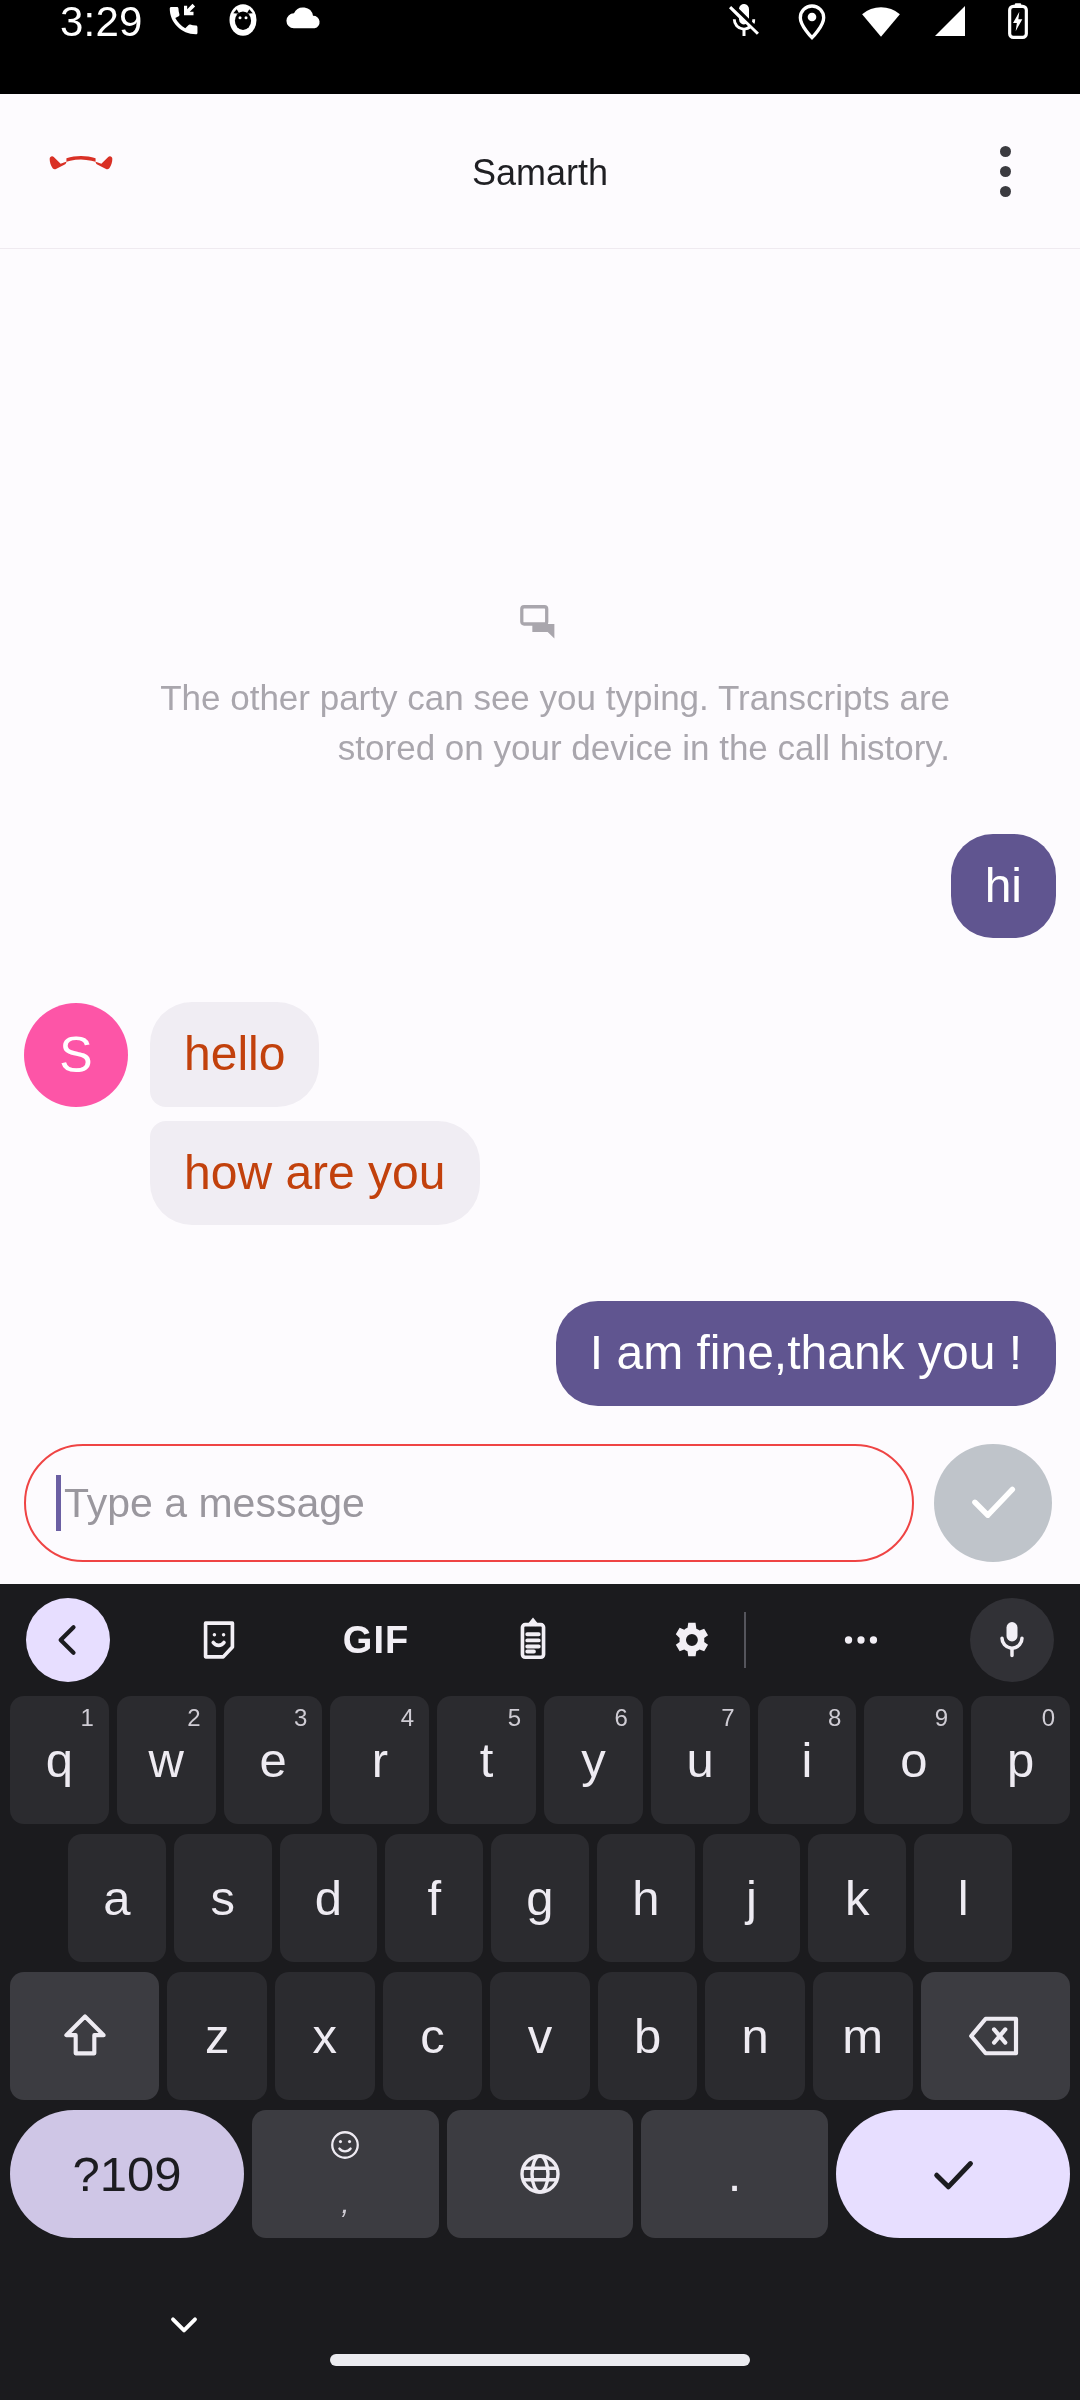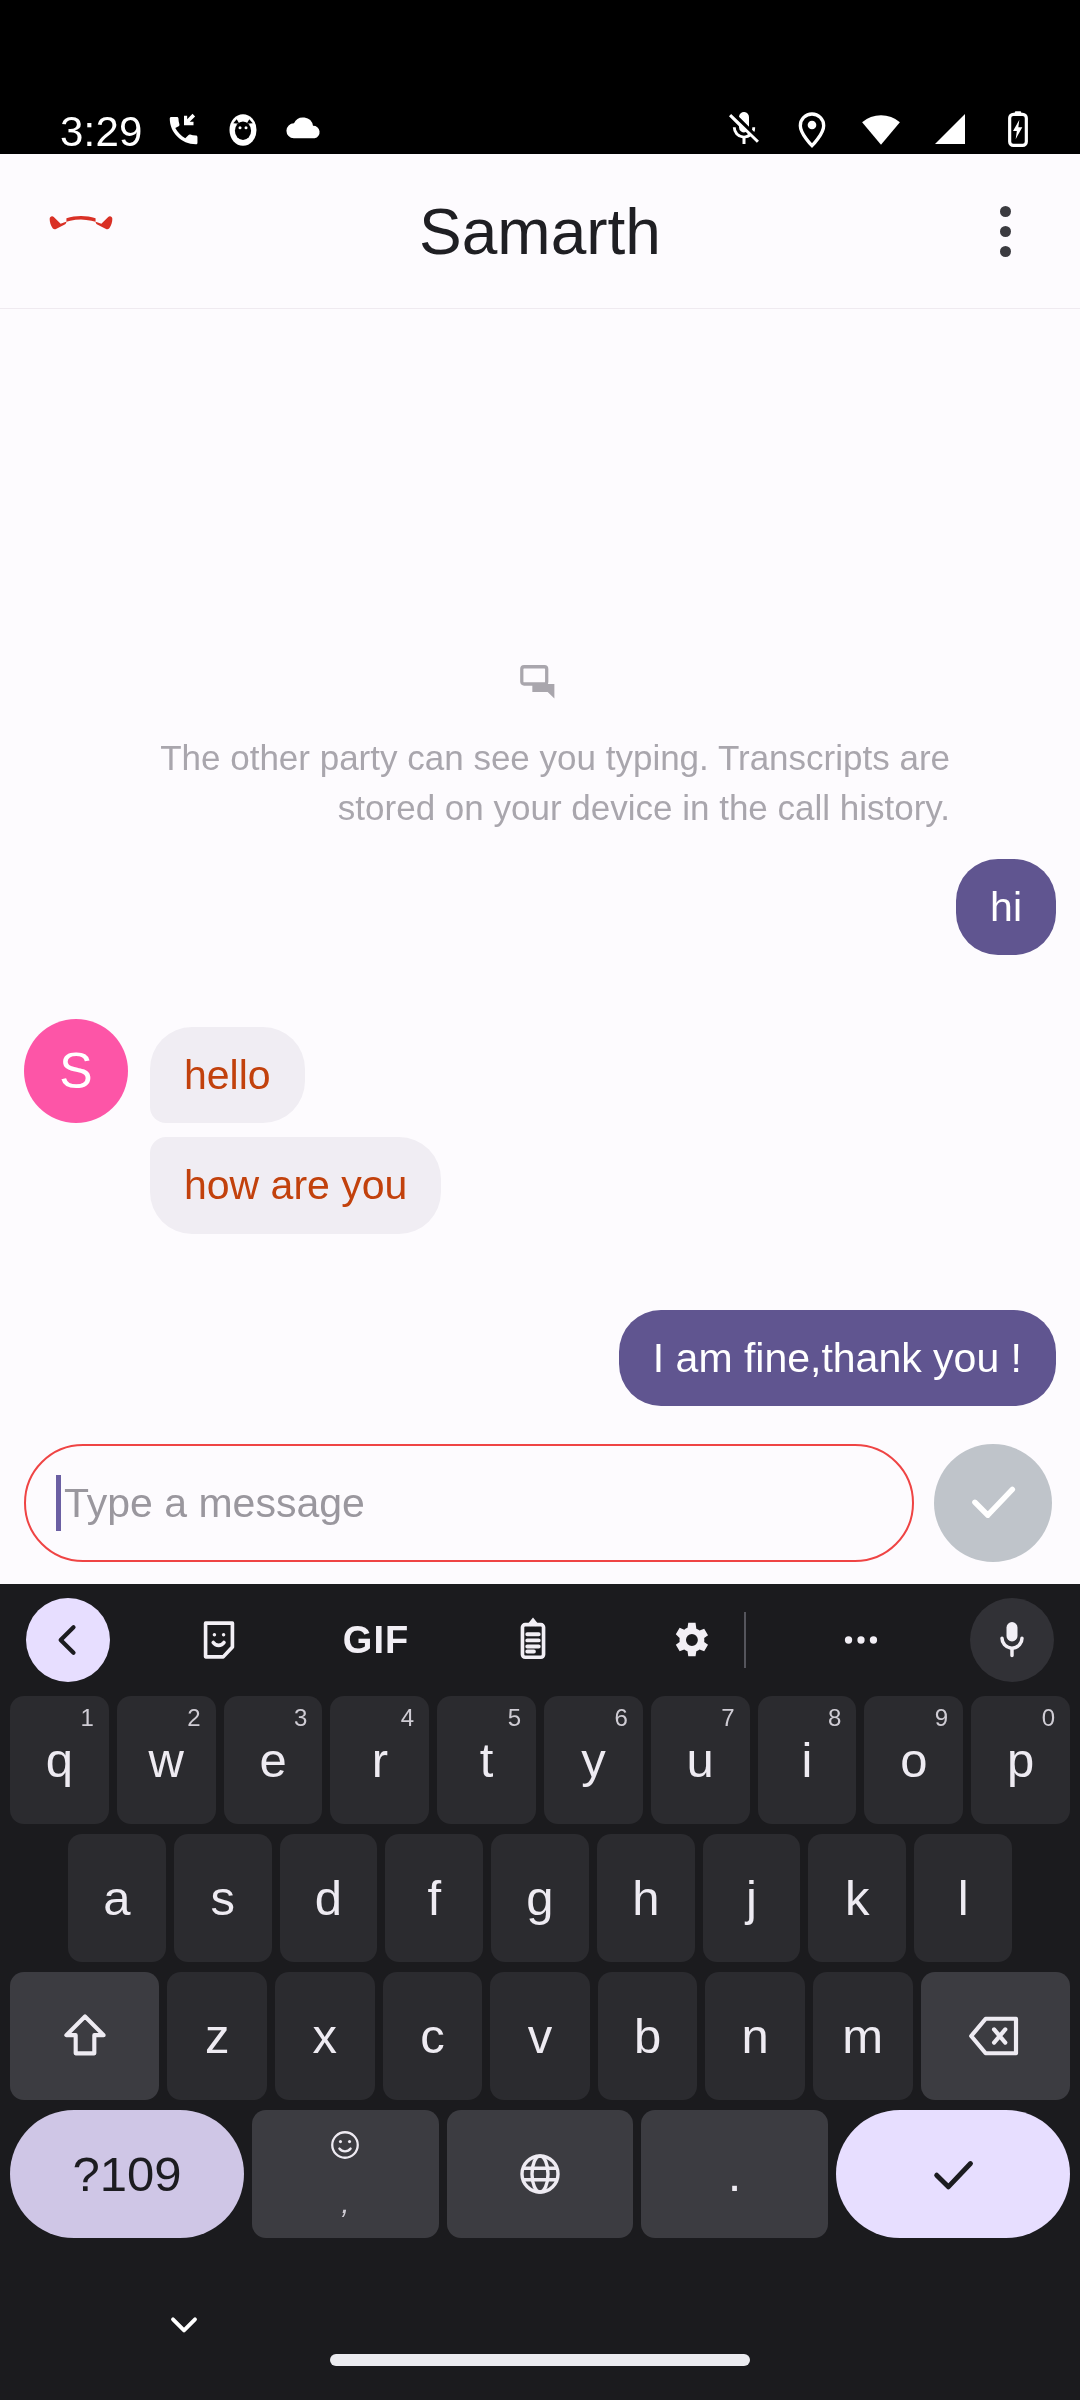--- a/index.html
+++ b/index.html
@@ -16,24 +16,24 @@
     position: relative;
     width: 1080px;
     height: 2400px;
     background: #fdfbfe;
     display: flex;
     flex-direction: column;
   }
 
   
   .status-bar {
-    height: 154px;
+    height: 94px;
     background: #000000;
     display: flex;
-    align-items: flex-end;
+    align-items: flex-start;
     justify-content: space-between;
     padding: 0 42px 0 60px;
     flex: none;
   }
   .status-left {
     display: flex;
     align-items: center;
     gap: 22px;
   }
   .status-clock {
@@ -70,21 +70,21 @@
     align-items: center;
     justify-content: center;
     border-radius: 50%;
   }
   .header-center {
     flex: 1;
     text-align: center;
     padding-top: 4px;
   }
   .contact-name {
-    font-size: 64px;
+    font-size: 36px;
     color: #1f1f23;
     line-height: 1.12;
     font-weight: 400;
   }
   .call-timer {
     font-size: 37px;
     color: #4b4b51;
     line-height: 1.3;
     margin-top: 2px;
   }
@@ -162,21 +162,21 @@
   }
   .avatar-spacer {
     width: 104px;
     flex: none;
     margin-right: 22px;
   }
 
   .bubble {
     max-width: 700px;
     padding: 24px 34px;
-    font-size: 41px;
+    font-size: 48px;
     line-height: 1.18;
     word-wrap: break-word;
   }
   .bubble.out {
     background: #605590;
     color: #ffffff;
     border-radius: 42px;
   }
   .bubble.in {
     background: #f0edf3;

